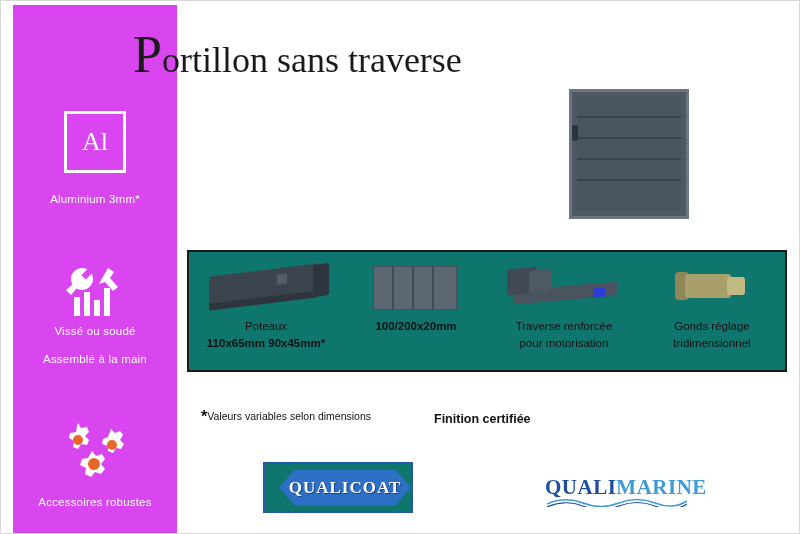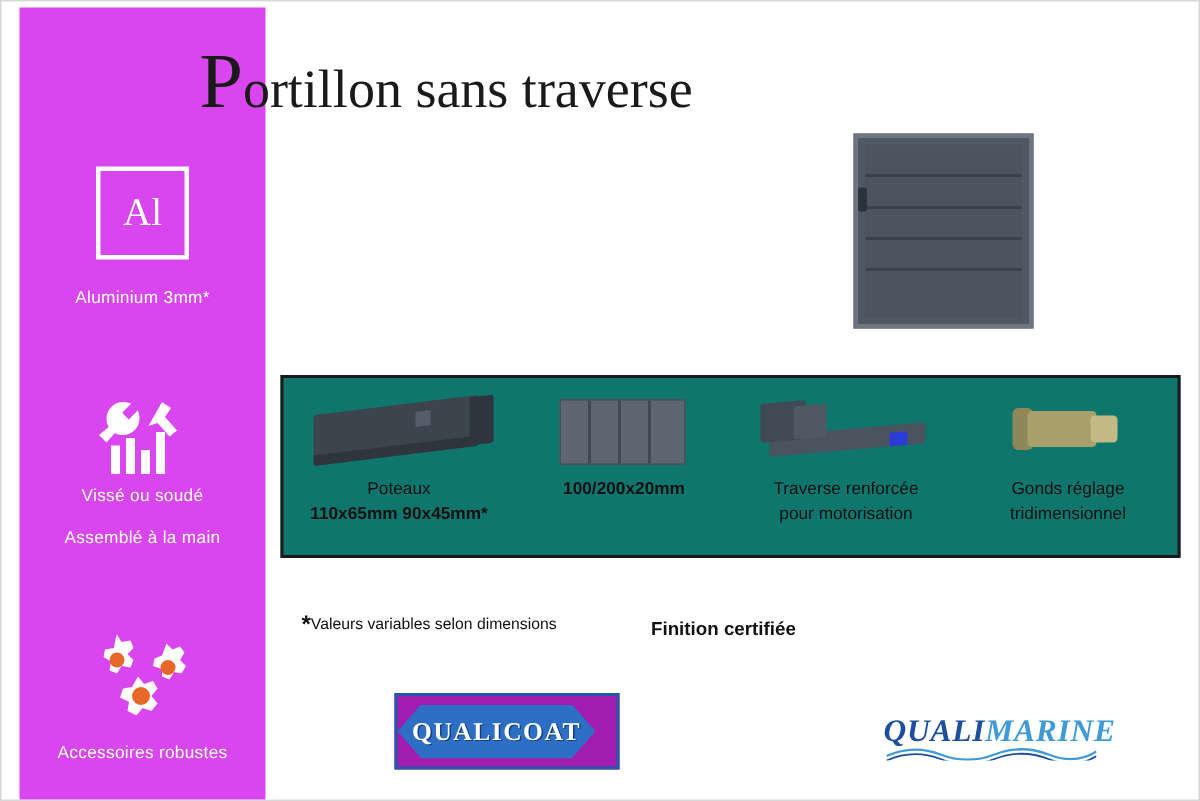--- a/index.html
+++ b/index.html
@@ -315,24 +315,24 @@
 
   
   #qualicoat {
     position: absolute;
     left: 262px;
     top: 461px;
     width: 150px;
     height: 51px;
     border: 2px solid #2457a7;
     box-sizing: border-box;
-    background: #a21caf;
+    background: #0f766e;
     display: flex;
     align-items: center;
-    justify-content: flex-start;
+    justify-content: flex-end;
   }
   .qc-diamond {
     position: relative;
     width: 132px;
     height: 36px;
     background: #2d6fc4;
     clip-path: polygon(12% 0, 88% 0, 100% 50%, 88% 100%, 12% 100%, 0 50%);
     display: flex;
     align-items: center;
     justify-content: center;
@@ -340,25 +340,24 @@
   .qc-text {
     font-family: "Liberation Serif", serif;
     font-weight: bold;
     font-size: 17px;
     color: #ffffff;
     letter-spacing: 1px;
     text-shadow: 1px 1px 0 #14407f;
   }
   #qualimarine {
     position: absolute;
-    left: 588px;
+    left: 544px;
     top: 470px;
     width: 145px;
     height: 34px;
-    font-style: italic;
   }
   .qm-text {
     position: absolute;
     left: 0;
     top: 4px;
     font-family: "Liberation Serif", serif;
     font-size: 21px;
     letter-spacing: .5px;
   }
   .qm-a { color: #1d4f9e; font-weight: bold; }

